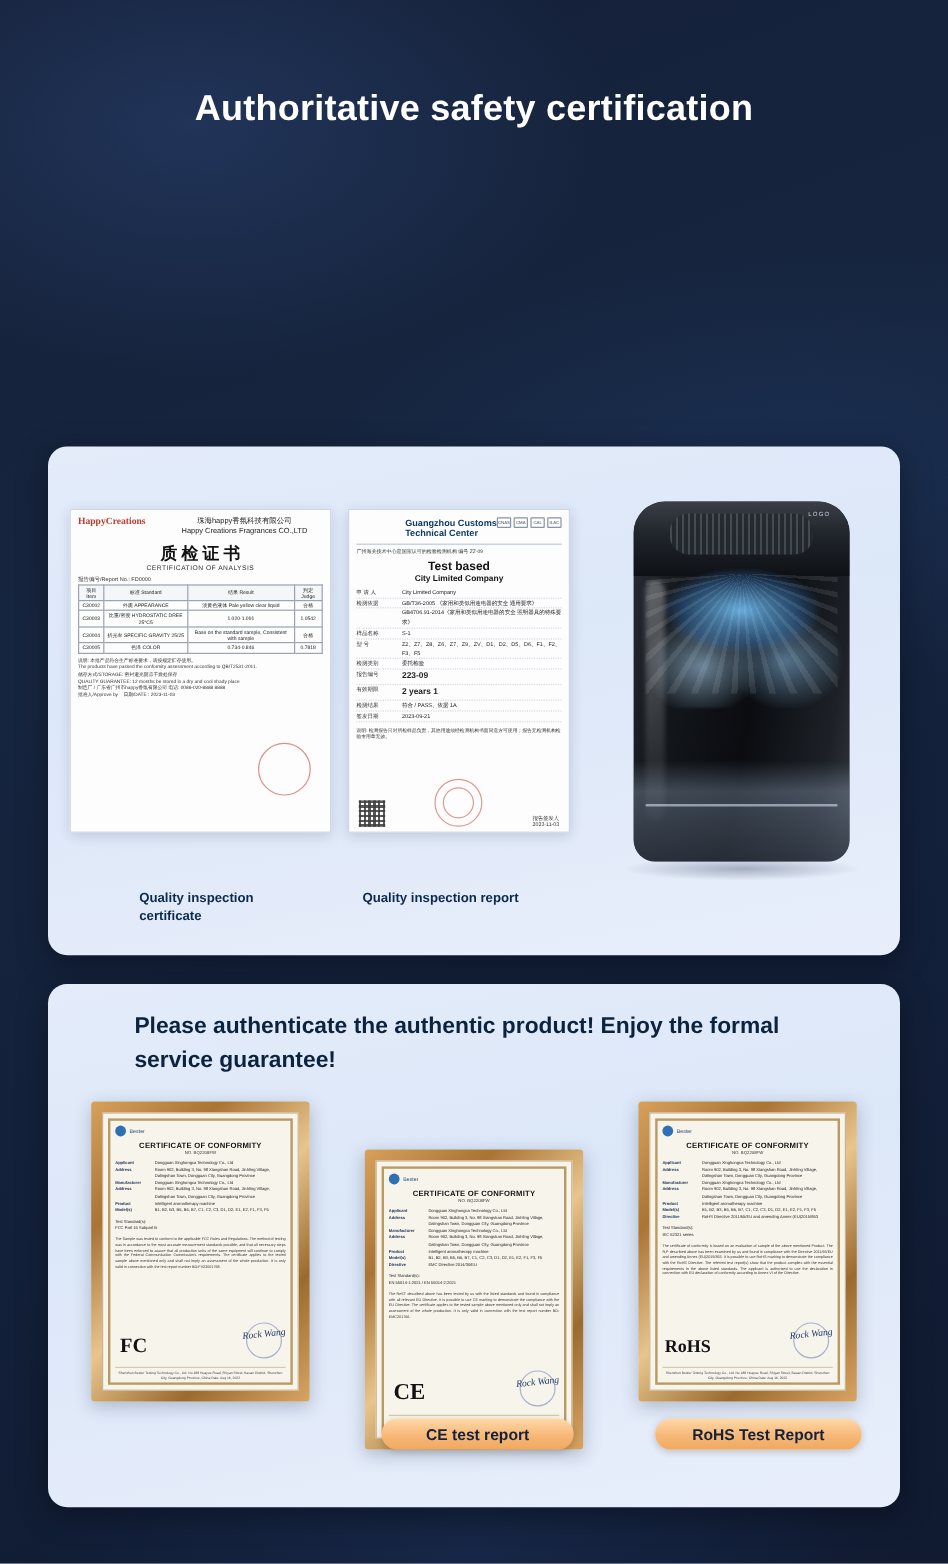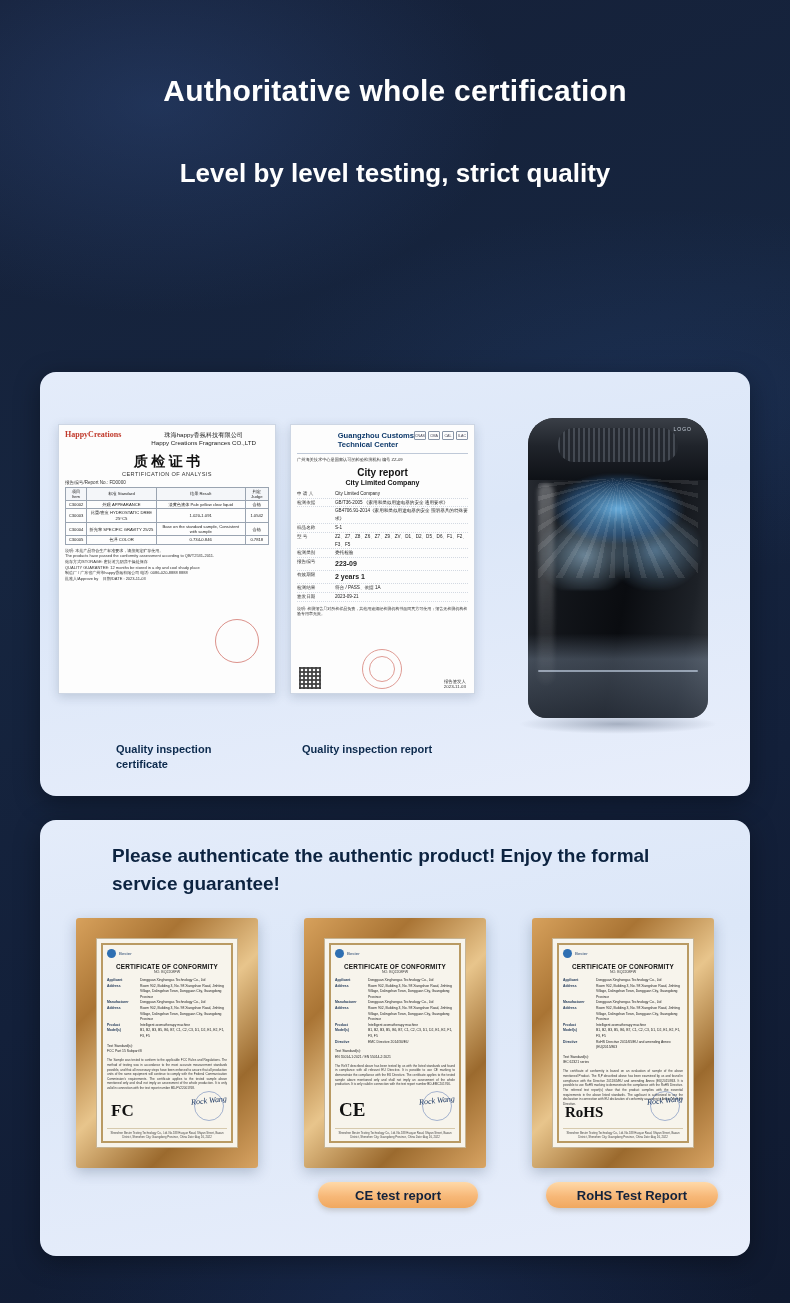--- a/index.html
+++ b/index.html
@@ -191,27 +191,27 @@
     border-radius: 12px; filter: blur(2px);
   }
 
   
   .auth-title {
     position: absolute; left: 72px; top: 22px; width: 600px;
     color: #0c2340; font-size: 19px; font-weight: bold; line-height: 1.45;
   }
   .frame {
     position: absolute; top: 98px; width: 182px; height: 250px;
-    padding: 20px;
+    padding: 9px;
     background: linear-gradient(135deg, #d7a15c 0%, #a97434 25%, #e8c58c 50%, #9b6a2e 75%, #d8a463 100%);
     border-radius: 3px;
     box-shadow: 0 4px 14px rgba(40,60,90,0.28);
   }
   #frame-fc   { left: 36px; }
-  #frame-ce   { left: 264px; }
+  #frame-ce   { left: 264px; margin-top: 40px; }
   #frame-rohs { left: 492px; }
   .frame-inner {
     width: 100%; height: 100%;
     background: #f7f4ec;
     border: 1px solid #c6b494;
     position: relative;
     overflow: hidden;
   }
   .orn {
     position: absolute; inset: 4px;
@@ -272,22 +272,21 @@
   #pill-fc   { left: 50px;  width: 160px; }
   #pill-ce   { left: 278px; width: 160px; }
   #pill-rohs { left: 506px; width: 172px; }
 </style>
 </head>
 <body>
 
 <div class="page">
 
   <div class="headings">
-    <div class="h1">Authoritative whole certification</div>
-    <div class="h2">Level by level testing, strict quality</div>
+    <div class="h1">Authoritative safety certification</div>
   </div>
 
   <div class="panel" id="panel-certs">
 
     <div class="doc-card" id="doc-qic">
       <div class="qic-head">
         <div class="qic-logo">HappyCreations</div>
         <div class="qic-cn">
           <div>珠海happy香氛科技有限公司</div>
           <div>Happy Creations Fragrances CO.,LTD</div>
@@ -359,21 +358,21 @@
         </div>
         <div class="qir-marks">
           <div class="qir-mark">CNAS</div>
           <div class="qir-mark">CMA</div>
           <div class="qir-mark">CAL</div>
           <div class="qir-mark">ILAC</div>
         </div>
       </div>
       <div class="qir-rule"></div>
       <div class="qir-cnline">广州海关技术中心是国家认可的检验检测机构 编号 ZZ-09</div>
-      <div class="qir-title">City report</div>
+      <div class="qir-title">Test based</div>
       <div class="qir-comp">City Limited Company</div>
       <div class="qir-rows">
         <div class="qir-row">
           <div class="qir-k">申 请 人</div>
           <div class="qir-v">City Limited Company</div>
         </div>
         <div class="qir-row">
           <div class="qir-k">检测依据</div>
           <div class="qir-v">GB/T36-2005 《家用和类似用途电器的安全 通用要求》</div>
         </div>

